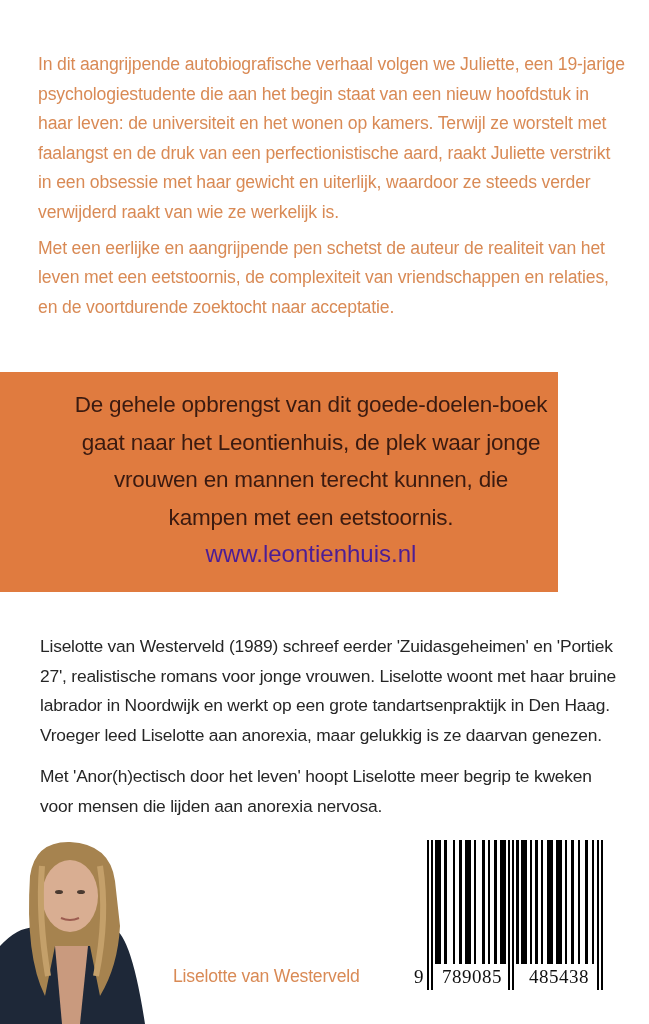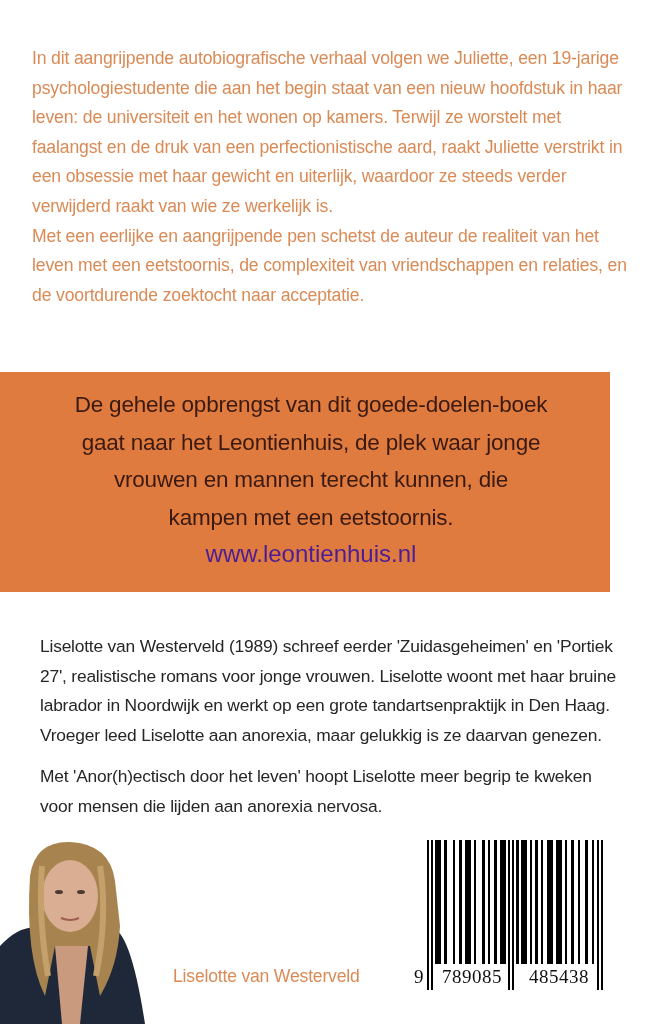--- a/index.html
+++ b/index.html
@@ -6,23 +6,23 @@
     body {
       width: 649px; height: 1024px; position: relative; overflow: hidden;
       background: #ffffff;
       font-family: "Liberation Sans", "DejaVu Sans", sans-serif;
     }
     .blurb {
       position: absolute; left: 32px; top: 44px; width: 600px;
       color: #d98a55; font-size: 17.6px; line-height: 29.6px;
       letter-spacing: -0.15px;
     }
-    .blurb p { margin: 0; }
+    .blurb p { margin: 6px; }
     .band {
-      position: absolute; left: 0; top: 372px; width: 610px; height: 220px;
+      position: absolute; left: 0; top: 372px; width: 558px; height: 220px;
       background: #e07b3f;
     }
     .band-text {
       position: absolute; left: 0; top: 14px; width: 622px; text-align: center;
       color: #3a1a10; font-size: 22.5px; line-height: 37.5px; letter-spacing: -0.2px;
     }
     .band-text p { margin: 0; }
     .band-url {
       position: absolute; left: 0; top: 164px; width: 622px; text-align: center;
       color: #4c1d95; font-size: 24px; line-height: 36px; text-decoration: none;

